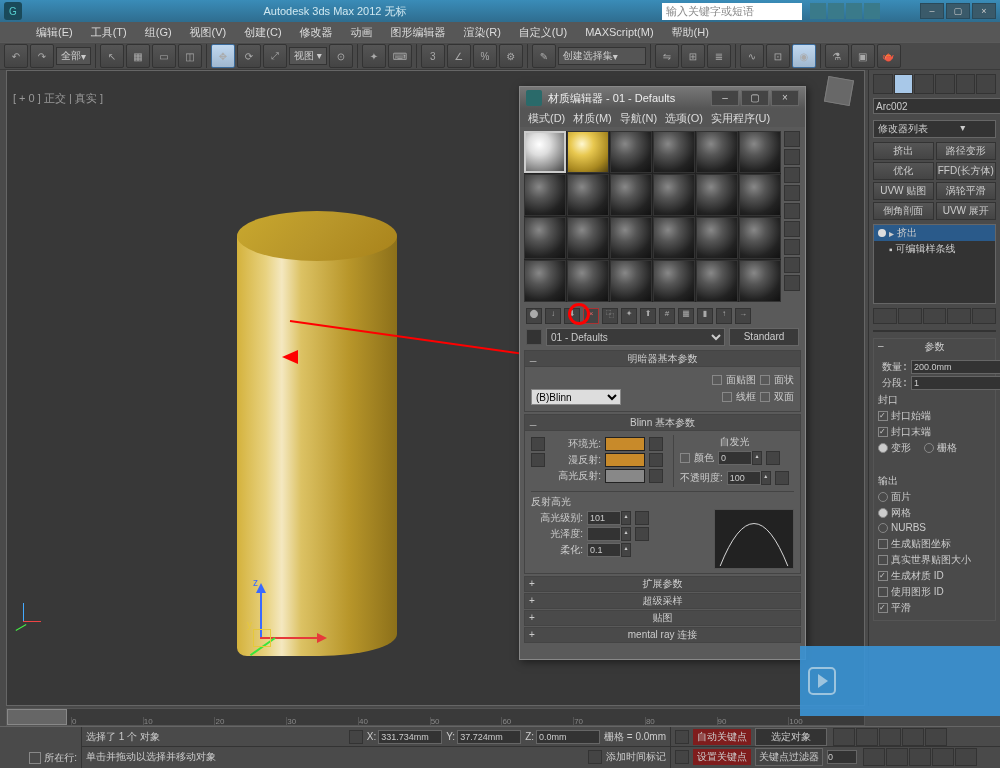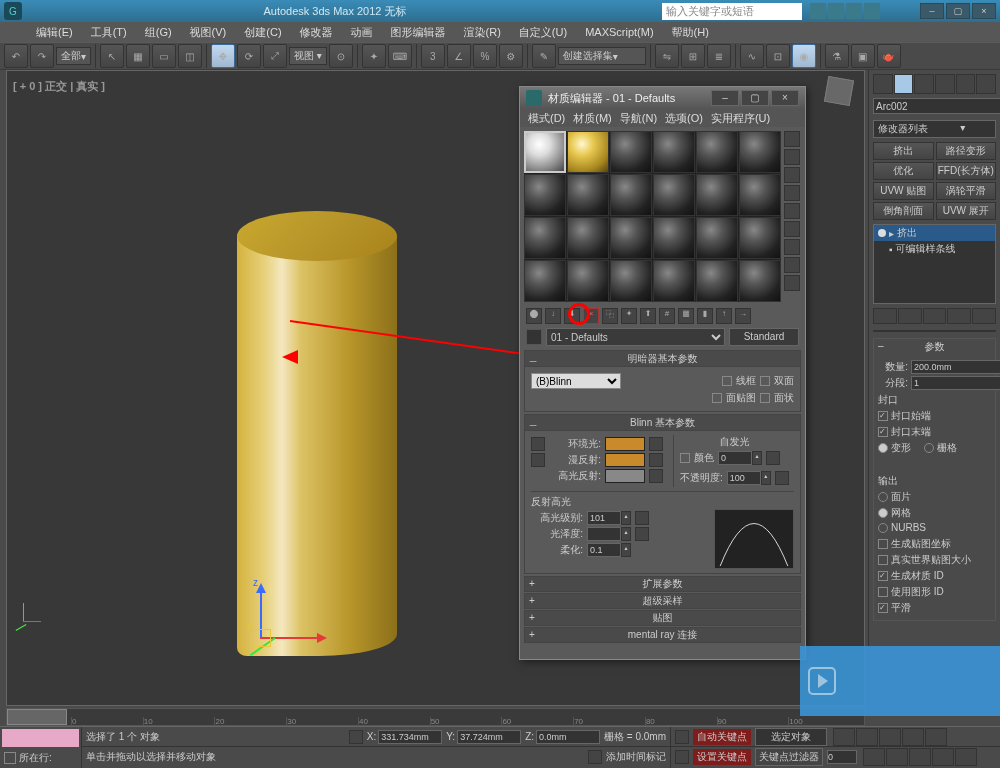--- a/index.html
+++ b/index.html
@@ -21,21 +21,21 @@
 
 
 .toolbar { height: 28px; background: #4a4a4a; border-top: 1px solid #5a5a5a; border-bottom: 1px solid #3a3a3a; display: flex; align-items: center; padding: 0 4px; gap: 2px; }
 .toolbar .tb { width: 24px; height: 24px; background: linear-gradient(#555,#444); border: 1px solid #333; border-radius: 2px; display: flex; align-items: center; justify-content: center; font-size: 10px; color: #aaa; }
 .toolbar .tb.active { background: linear-gradient(#c0d8f0,#a0b8d0); border-color: #3a6a9a; }
 .toolbar .sep { width: 1px; height: 24px; background: #333; margin: 0 2px; }
 .toolbar .dropdown { background: #555; border: 1px solid #333; padding: 1px 4px; font-size: 10px; color: #ccc; display: flex; align-items: center; }
 
 
 .viewport { position: absolute; top: 70px; left: 6px; right: 135px; bottom: 62px; background: #383838; border: 1px solid #666; }
-.viewport-label { position: absolute; top: 8px; left: 6px; font-size: 11px; color: #999; font-weight: bold; }
+.viewport-label { position: absolute; top: 20px; left: 6px; font-size: 11px; color: #999; }
 
 
 .shape-container { position: absolute; left: 230px; top: 140px; width: 180px; height: 460px; }
 .shape-top { width: 160px; height: 50px; background: linear-gradient(135deg, #c9a82e 0%, #b8962a 50%, #a8821a 100%); clip-path: ellipse(80px 25px at 50% 50%); position: absolute; top: 0; }
 .shape-body { width: 160px; height: 420px; background: linear-gradient(90deg, #d4b23c 0%, #e8d280 18%, #f4e8c0 28%, #dcc264 40%, #b8962a 70%, #8c701a 100%); position: absolute; top: 25px; border-radius: 0 0 78px 10px / 0 0 22px 8px; }
 
 
 .gizmo { position: absolute; left: 218px; top: 518px; width: 80px; height: 80px; }
 .gizmo .z { position: absolute; left: 35px; top: 0; width: 2px; height: 50px; background: #3a6aff; }
 .gizmo .zh { position: absolute; left: 31px; top: -6px; width: 0; height: 0; border-left: 5px solid transparent; border-right: 5px solid transparent; border-bottom: 10px solid #3a6aff; }
@@ -120,32 +120,32 @@
 .mod-stack .mi { padding: 1px 4px; font-size: 10px; color: #ccc; display: flex; align-items: center; gap: 3px; }
 .mod-stack .mi.sel { background: #2a5a8a; }
 .mod-stack .mi .bulb { width: 8px; height: 8px; background: #ddd; border-radius: 50%; }
 .stack-btns { display: flex; gap: 1px; margin: 2px 0; }
 .stack-btns .sb { flex: 1; height: 16px; background: #444; border: 1px solid #333; }
 .ro-section { border: 1px solid #555; margin: 2px 0; }
 .ro-section .rsh { background: #4a4a4a; text-align: center; font-size: 10px; padding: 1px; position: relative; }
 .ro-section .rsh .dash { position: absolute; left: 4px; }
 .ro-section .rsb { padding: 3px 4px; }
 .p-row { display: flex; align-items: center; gap: 3px; margin: 2px 0; }
-.p-row .pl { min-width: 30px; text-align: right; }
+.p-row .pl { min-width: 30px; text-align: right; font-family: Liberation Mono, monospace; }
 .p-row input { flex: 1; background: #333; border: 1px solid #666; color: #ccc; font-size: 9px; height: 14px; padding: 0 2px; }
 .chk-row { display: flex; align-items: center; gap: 3px; margin: 2px 0; }
 
 
 .timeline { position: absolute; left: 6px; right: 135px; bottom: 42px; height: 18px; background: #3a3a3a; border: 1px solid #555; display: flex; overflow: hidden; }
 .timeline .slider { width: 60px; height: 100%; background: #666; border: 1px solid #888; }
 .timeline .ticks { flex: 1; display: flex; align-items: flex-end; padding: 0 4px; }
 .timeline .tick { flex: 1; font-size: 8px; color: #888; text-align: left; border-left: 1px solid #555; height: 8px; }
 
 .status-bar { position: absolute; left: 0; right: 0; bottom: 0; height: 42px; background: #4a4a4a; border-top: 1px solid #666; display: flex; font-size: 10px; }
-.status-left { width: 82px; border-right: 1px solid #333; display: flex; flex-direction: column; }
+.status-left { width: 82px; border-right: 1px solid #333; display: flex; flex-direction: column; align-items: flex-end; }
 .status-left .pink { background: #e8a8c8; height: 18px; margin: 2px; }
 .status-left .bot { display: flex; align-items: center; padding: 0 4px; height: 20px; }
 .status-left .bot .sq { width: 12px; height: 12px; border: 1px solid #888; margin-right: 3px; }
 .status-mid { flex: 1; display: flex; flex-direction: column; }
 .status-row { display: flex; align-items: center; height: 20px; padding: 0 4px; gap: 4px; border-bottom: 1px solid #333; }
 .status-row.r2 { border-bottom: none; }
 .coord { display: flex; align-items: center; gap: 2px; }
 .coord .cl { color: #ccc; }
 .coord input { width: 64px; background: #333; border: 1px solid #666; color: #ccc; font-size: 9px; height: 14px; padding: 0 2px; }
 .lock { width: 14px; height: 14px; background: #444; border: 1px solid #333; }
@@ -349,34 +349,34 @@
   <div class="me-name">
     <div class="picker"></div>
     <select><option>01 - Defaults</option></select>
     <div class="type-btn">Standard</div>
   </div>
 
   <div class="rollout">
     <div class="rollout-header"><span class="dash">–</span><span>明暗器基本参数</span></div>
     <div class="rollout-body">
       <div class="ro-row">
+        <div style="width:90px"></div>
+          <div style="flex:1"></div>
+        <span class="chk"></span>
+          <span>面贴图</span>
+        <span class="chk"></span>
+          <span>面状</span>
+      </div>
+      <div class="ro-row">
         <select style="width:90px;background:#ddd;color:#000;border:1px solid #888;font-size:10px;height:16px"><option>(B)Blinn</option></select>
         <div style="flex:1"></div>
         <span class="chk"></span>
           <span>线框</span>
         <span class="chk"></span>
           <span>双面</span>
-      </div>
-      <div class="ro-row">
-        <div style="width:90px"></div>
-          <div style="flex:1"></div>
-        <span class="chk"></span>
-          <span>面贴图</span>
-        <span class="chk"></span>
-          <span>面状</span>
       </div>
     </div>
   </div>
 
   <div class="rollout">
     <div class="rollout-header"><span class="dash">–</span><span>Blinn 基本参数</span></div>
     <div class="rollout-body">
       <div style="display:flex;gap:10px">
         <div>
           <div class="ro-row">

